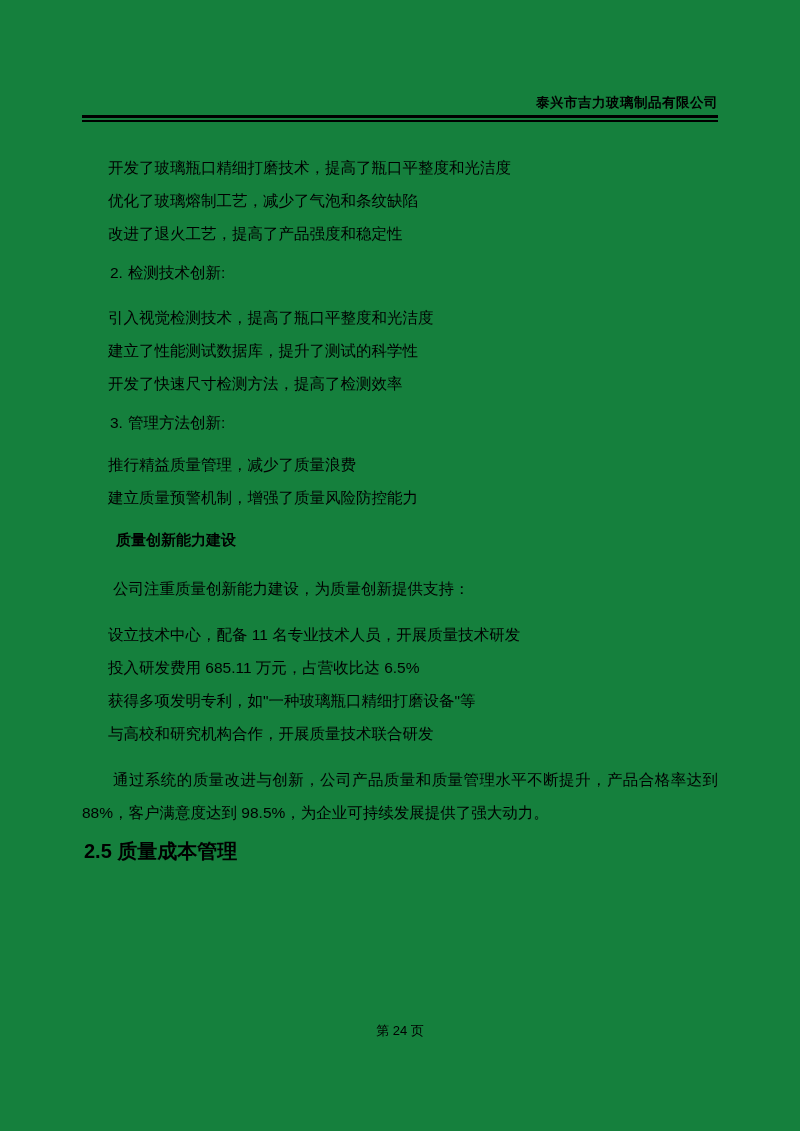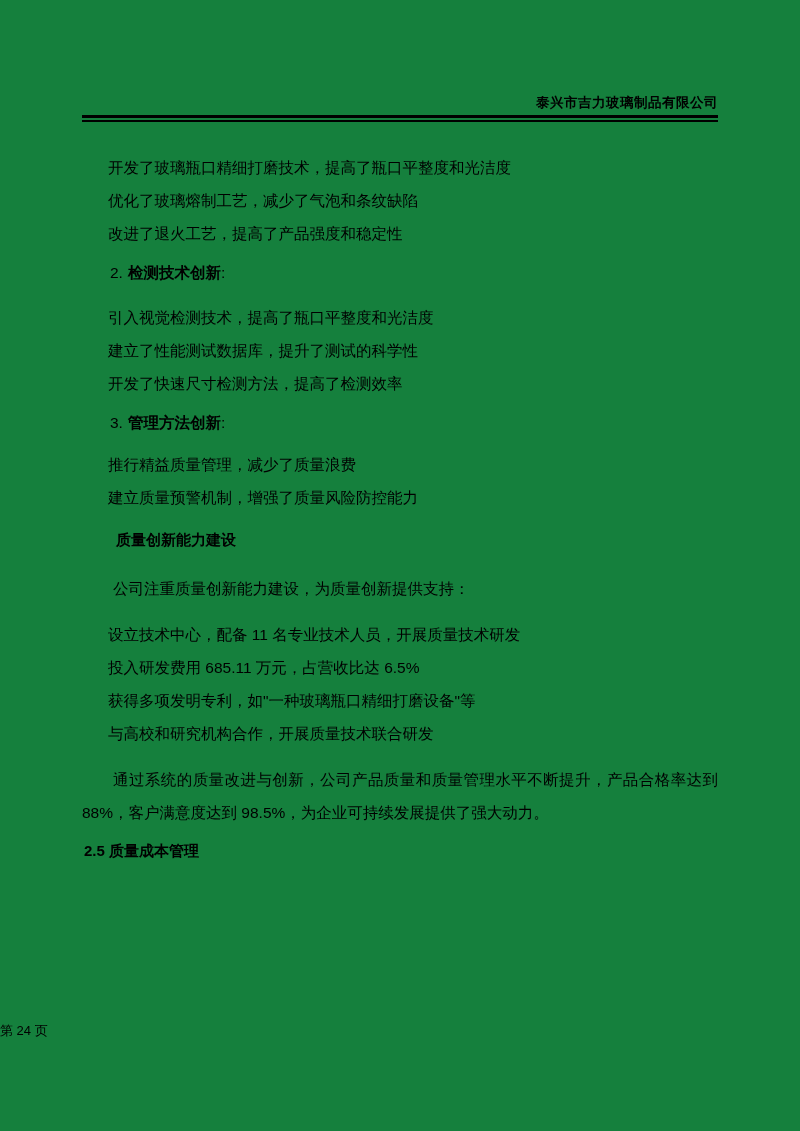--- a/index.html
+++ b/index.html
@@ -32,21 +32,21 @@
   
   .content {
     position:absolute;
     left:82px; right:82px; top:122px;
     font-size:15.5px;
     line-height:33px;
   }
   .li { padding-left:26px; }
   .num-h { padding-left:28px; }
   .num-h .num { font-weight:400; margin-right:5px; }
-  .num-h .lbl { font-weight:700;text-align:right; }
+  .num-h .lbl { font-weight:400;text-align:right; }
   .num-h .sfx { font-weight:400; }
   .block-a { margin-top:29px; }
   .block-b { margin-top:6px; }
   .block-c { margin-top:12px; }
   .block-d { margin-top:6px; }
   .block-e { margin-top:9px; }
   .h-capability {
     margin-top:11px;
     padding-left:34px;
     font-size:15px;
@@ -57,29 +57,30 @@
   .block-h { margin-top:13px; }
   .p-just {
     text-indent:2em;
     text-align:justify;
     text-justify:inter-ideograph;
   }
   .p-summary { margin-top:13px; }
   .h-section {
     margin-top:7px;
     padding-left:2px;
-    font-size:15px;
+    font-size:20px;
     font-weight:700;
     line-height:30px;
   }
   .p-cost { margin-top:5px; }
   
   .footer {
     position:absolute;
     left:0; right:0; top:1014px;
+    text-align:center;
     font-size:13px;
     line-height:33px;
   }
 </style>
 </head>
 <body>
 
 <div class="page">
 
   <div class="header">

